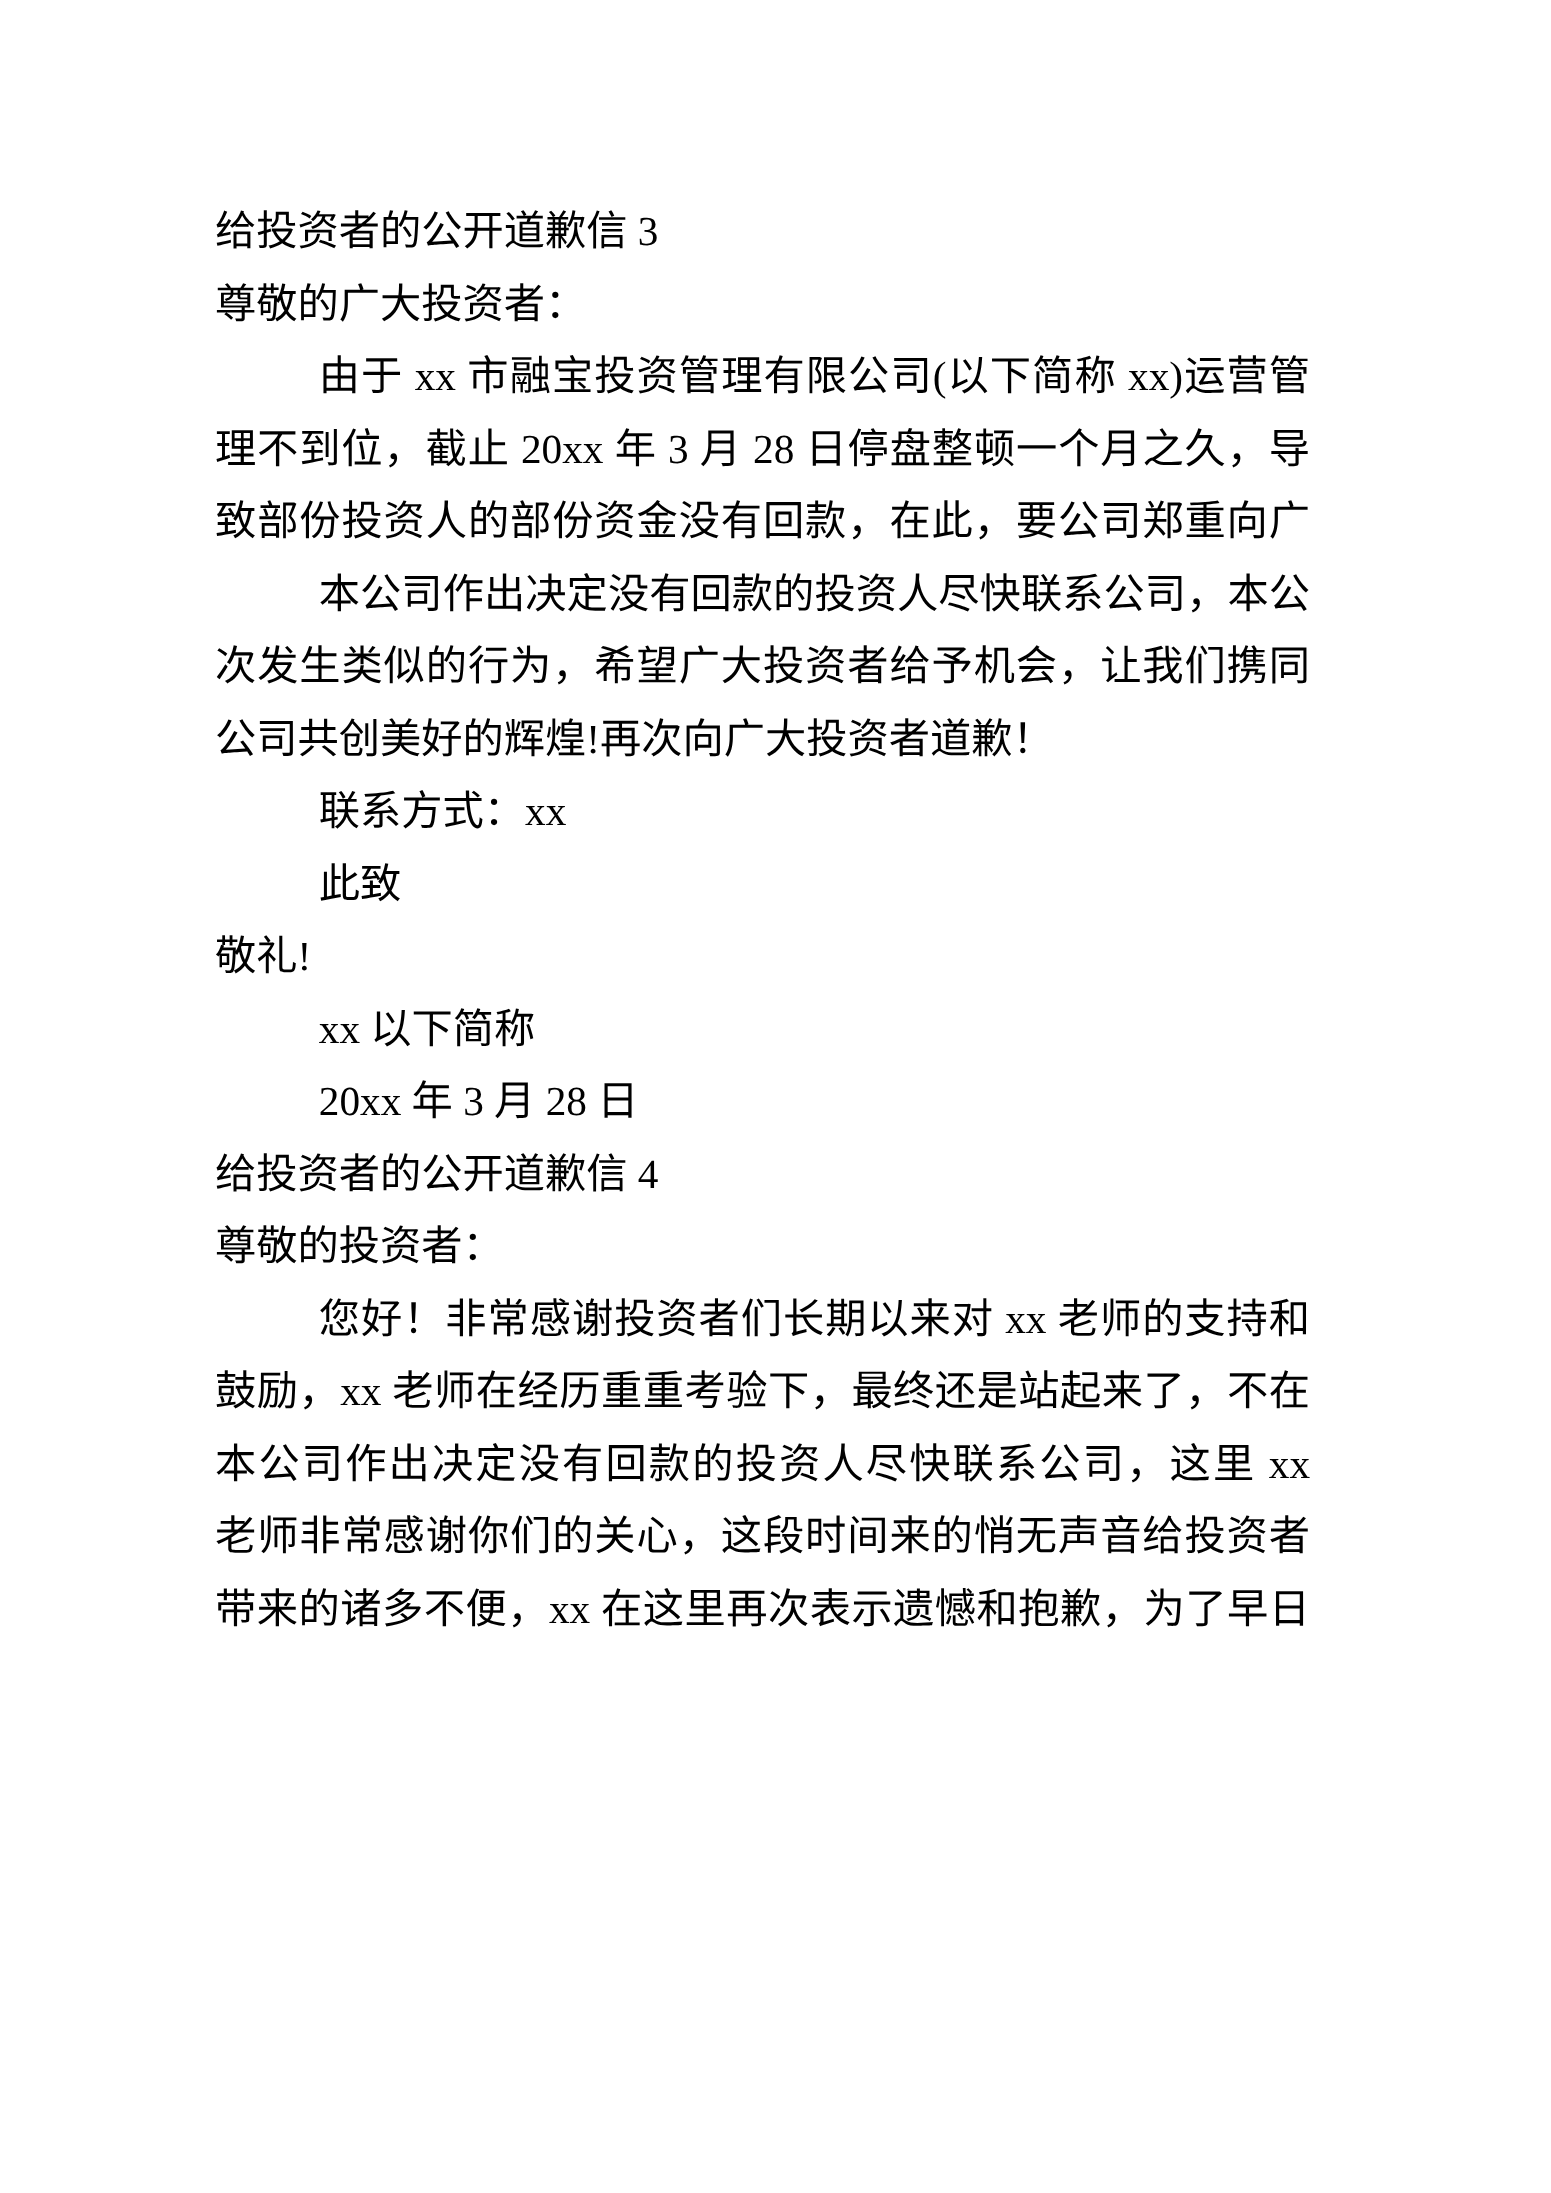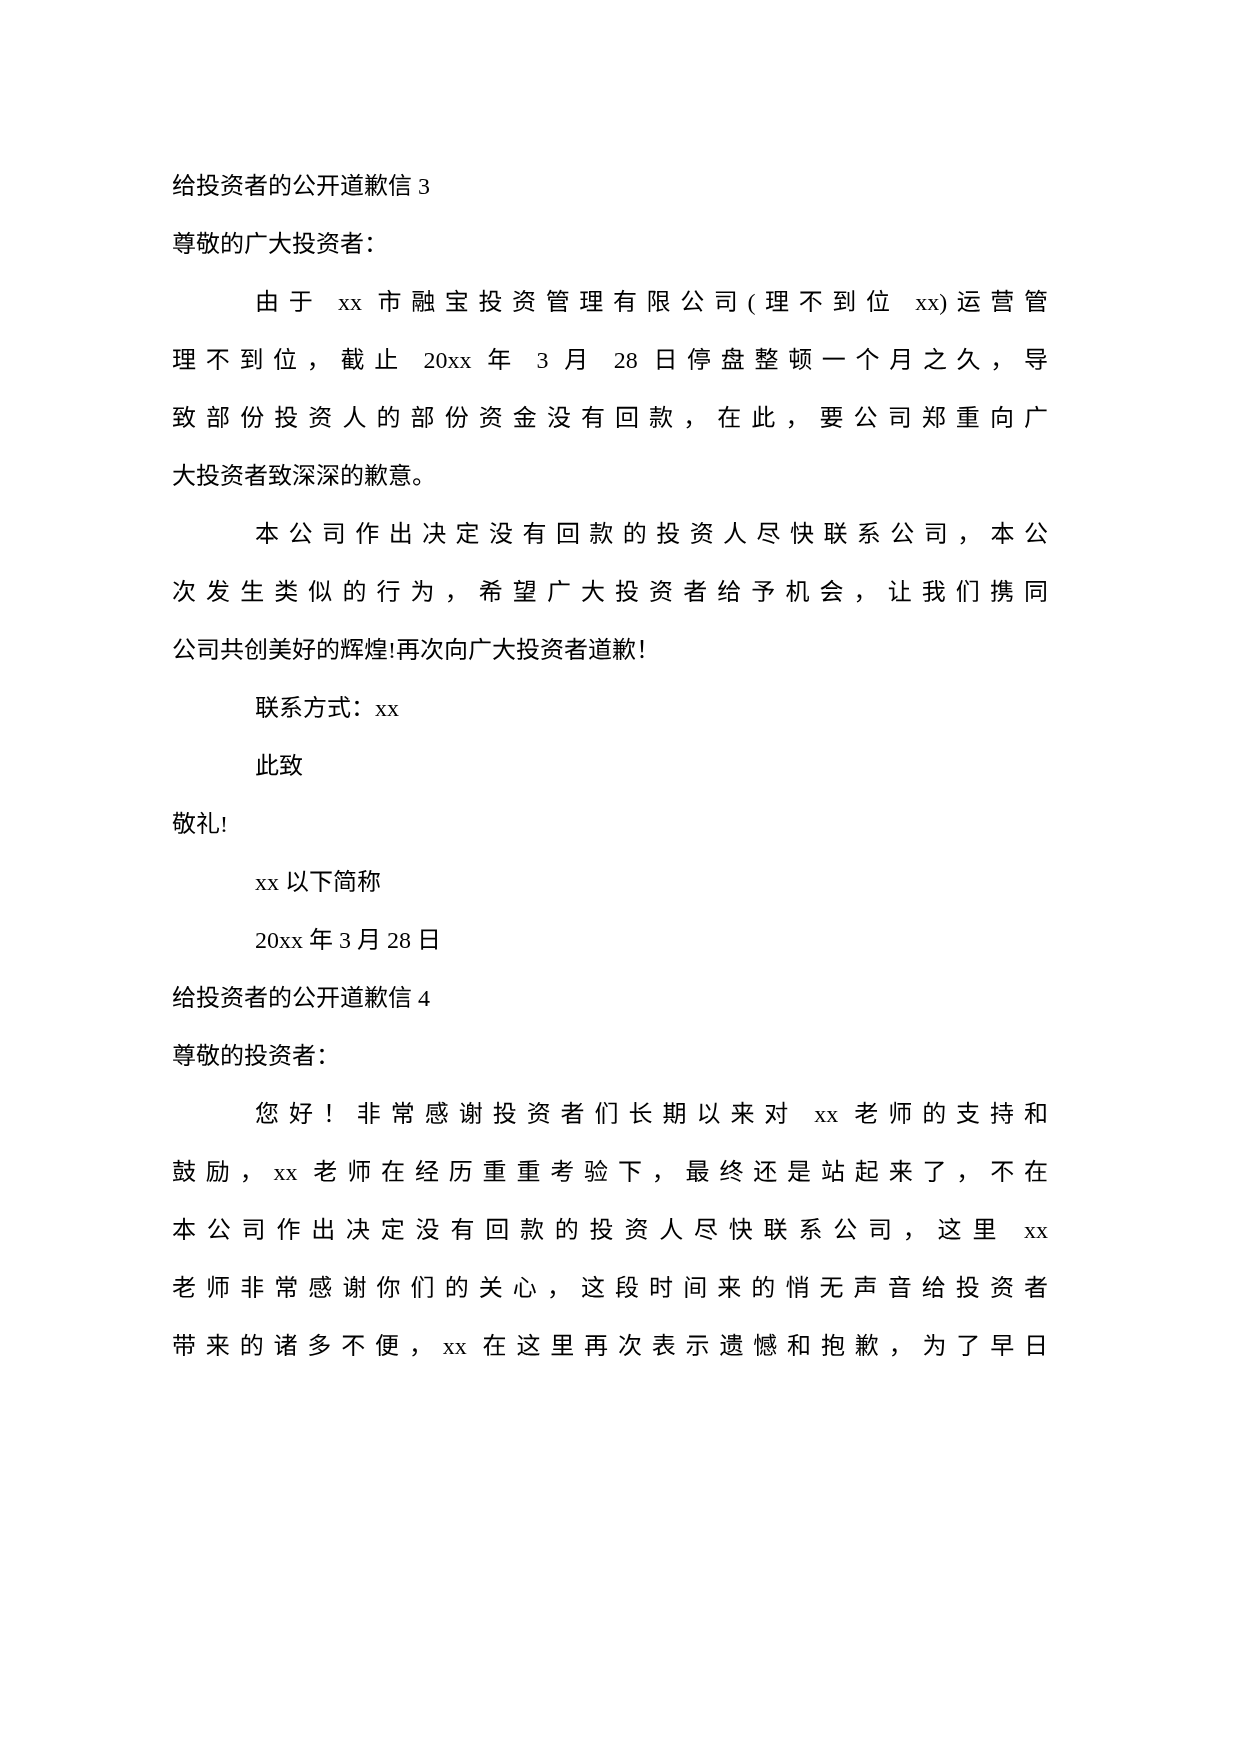--- a/index.html
+++ b/index.html
@@ -18,21 +18,21 @@
   }
   .textblock {
     position: absolute;
     left: 172px;
     top: 157px;
     width: 876px;
   }
   .line {
     margin: 0;
     padding: 0;
-    font-size: 24px;
+    font-size: 33px;
     line-height: 58px;
     font-weight: 400;
     white-space: normal;
   }
   
   .indent {
     text-indent: 83px;
   }
   
   .fill {
@@ -43,24 +43,23 @@
 </head>
 <body>
 
 <div class="page">
   <div class="textblock">
 
     <section>
       <p class="line">给投资者的公开道歉信 3</p>
       <p class="line">尊敬的广大投资者：</p>
 
-      <p class="line indent fill">由于 xx 市融宝投资管理有限公司(理不到位 xx)运营管</p>
+      <p class="line indent fill">由于 xx 市融宝投资管理有限公司(以下简称 xx)运营管</p>
       <p class="line fill">理不到位，截止 20xx 年 3 月 28 日停盘整顿一个月之久，导</p>
       <p class="line fill">致部份投资人的部份资金没有回款，在此，要公司郑重向广</p>
-      <p class="line">大投资者致深深的歉意。</p>
       <p class="line indent fill">本公司作出决定没有回款的投资人尽快联系公司，本公</p>
       <p class="line fill">次发生类似的行为，希望广大投资者给予机会，让我们携同</p>
       <p class="line">公司共创美好的辉煌!再次向广大投资者道歉！</p>
 
       <p class="line indent">联系方式：xx</p>
       <p class="line indent">此致</p>
       <p class="line">敬礼!</p>
       <p class="line indent">xx 以下简称</p>
       <p class="line indent">20xx 年 3 月 28 日</p>
     </section>

